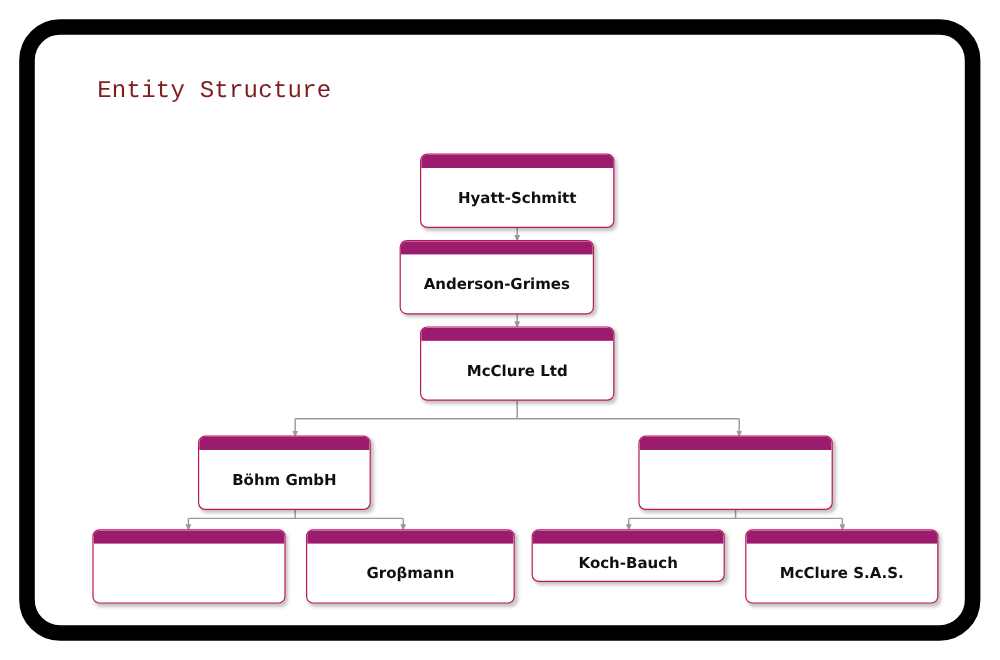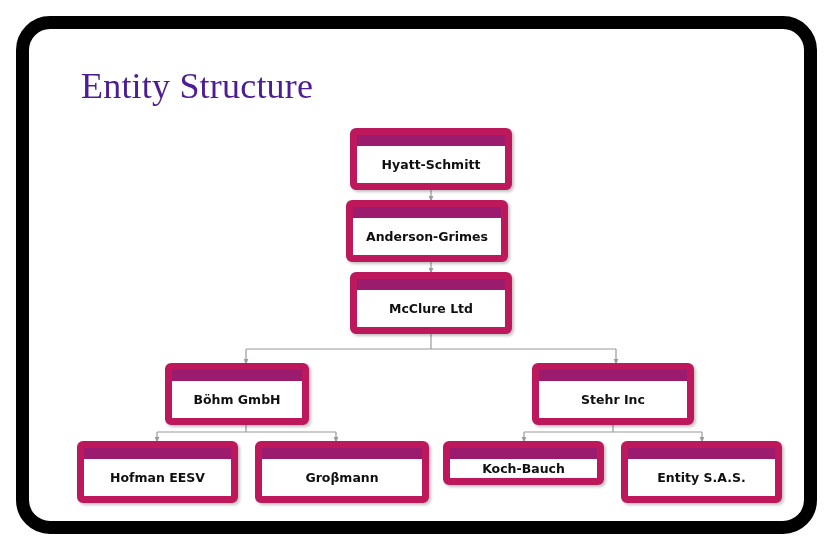--- a/index.html
+++ b/index.html
@@ -23,25 +23,25 @@
     box-sizing: border-box;
     background: #ffffff;
     border: 13px solid #000000;
     border-radius: 34px;
   }
 
   #title {
     position: absolute;
     left: 52px;
     top: 36px;
-    font-family: Liberation Serif, serif;
-    font-size: 36px;
+    font-family: Liberation Mono, monospace;
+    font-size: 20px;
     font-weight: 400;
     letter-spacing: 0.2px;
-    color: #4c1d95;
+    color: #7f1d1d;
     white-space: nowrap;
   }
 
   #canvas {
     position: absolute;
     left: 0;
     top: 0;
     width: 775px;
     height: 492px;
   }
@@ -52,21 +52,21 @@
     top: 0;
     width: 775px;
     height: 492px;
     pointer-events: none;
   }
 
   .node {
     position: absolute;
     box-sizing: border-box;
     background: #ffffff;
-    border: 7px solid #be185d;
+    border: 1px solid #be185d;
     border-radius: 6px;
     box-shadow: 2px 2px 3px rgba(0,0,0,0.24);
     overflow: hidden;
   }
   .node .bar {
     height: 11px;
     background: #9B1B6E;
     width: 100%;
   }
   .node .label {
@@ -124,54 +124,52 @@
         <path d="M495,403 L495,411" marker-end="url(#arrow)"></path>
         <path d="M673,403 L673,411" marker-end="url(#arrow)"></path>
       </g>
     </svg>
 
     <div class="node" style="left:321px; top:99px; width:162px; height:62px;">
       <div class="bar"></div>
       <div class="label">Hyatt-Schmitt</div>
     </div>
 
-    <div class="node" style="left:317px; top:171px; width:162px; height:62px;">
+    <div class="node" style="left:304px; top:171px; width:162px; height:62px;">
       <div class="bar"></div>
       <div class="label">Anderson-Grimes</div>
     </div>
 
     <div class="node" style="left:321px; top:243px; width:162px; height:62px;">
       <div class="bar"></div>
       <div class="label">McClure Ltd</div>
     </div>
 
     <div class="node" style="left:136px; top:334px; width:144px; height:62px;">
       <div class="bar"></div>
       <div class="label">Böhm GmbH</div>
     </div>
 
     <div class="node" style="left:503px; top:334px; width:162px; height:62px;">
       <div class="bar"></div>
-      <div class="label">Stehr Inc</div>
     </div>
 
     <div class="node" style="left:48px; top:412px; width:161px; height:62px;">
       <div class="bar"></div>
-      <div class="label">Hofman EESV</div>
     </div>
 
     <div class="node" style="left:226px; top:412px; width:174px; height:62px;">
       <div class="bar"></div>
       <div class="label">Groβmann</div>
     </div>
 
     <div class="node" style="left:414px; top:412px; width:161px; height:44px;">
       <div class="bar"></div>
       <div class="label">Koch-Bauch</div>
     </div>
 
     <div class="node" style="left:592px; top:412px; width:161px; height:62px;">
       <div class="bar"></div>
-      <div class="label">Entity S.A.S.</div>
+      <div class="label">McClure S.A.S.</div>
     </div>
 
   </div>
 </div>
 
 </body></html>

